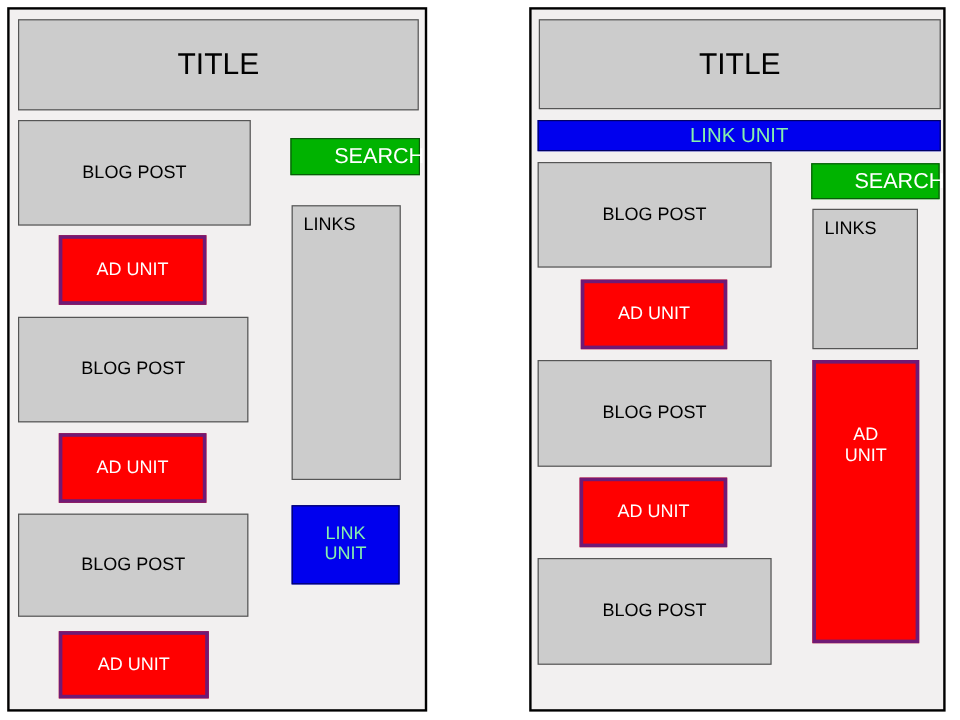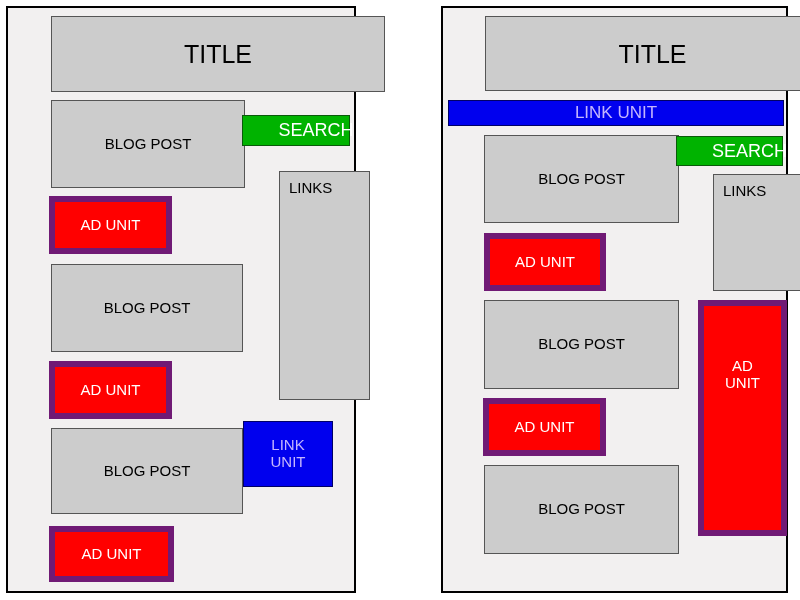--- a/index.html
+++ b/index.html
@@ -31,57 +31,55 @@
     align-items: center;
     justify-content: center;
     text-align: center;
     line-height: 1.12;
     white-space: pre-line;
   }
   .gray {
     background: #cccccc;
     border: 1px solid #555555;
     color: #000000;
-    margin-left: 36px;
   }
   .red {
     background: #ff0000;
-    border: 6px solid #701a75;
+    border: 3px solid #701a75;
     color: #ffffff;
   }
   .green {
     background: #00b300;
     border: 1px solid #0a5a0a;
     color: #ffffff;
   }
   .blue {
     background: #0000ee;
     border: 1px solid #000066;
-    color: #c4b5fd;
+    color: #86efac;
   }
   .title-box { font-size: 25px; }
   .blog-box { font-size: 15px; text-align: center; }
   .ad-box   { font-size: 15px; }
   .search-box { font-size: 18px; padding-left: 40px; }
   .linkunit-box { font-size: 15px; }
   .linkunit-banner { font-size: 17px; }
   
   .links-box {
     align-items: flex-start;
     justify-content: flex-start;
     font-size: 15px;
     padding: 8px 0 0 9px;
   }
   
   .ad-tall {
     align-items: flex-start;
     justify-content: center;
     padding-top: 52px;
     font-size: 15px;
-    margin-left: 21px;
   }
 </style>
 </head>
 <body>
 
 <div id="stage" style="width: 800px; height: 600px; background: rgb(255, 255, 255);">
     <div class="panel" style="left: 6px; top: 6px; width: 350px; height: 587px; background: rgb(242, 240, 240);">
       <div class="box gray title-box" style="left: 7px; top: 8px; width: 334px; height: 76px;">TITLE</div>
       <div class="box gray blog-box" style="left: 7px; top: 92px; width: 194px; height: 88px;">BLOG POST</div>
       <div class="box red ad-box" style="left: 41px; top: 188px; width: 123px; height: 58px;">AD UNIT</div>

